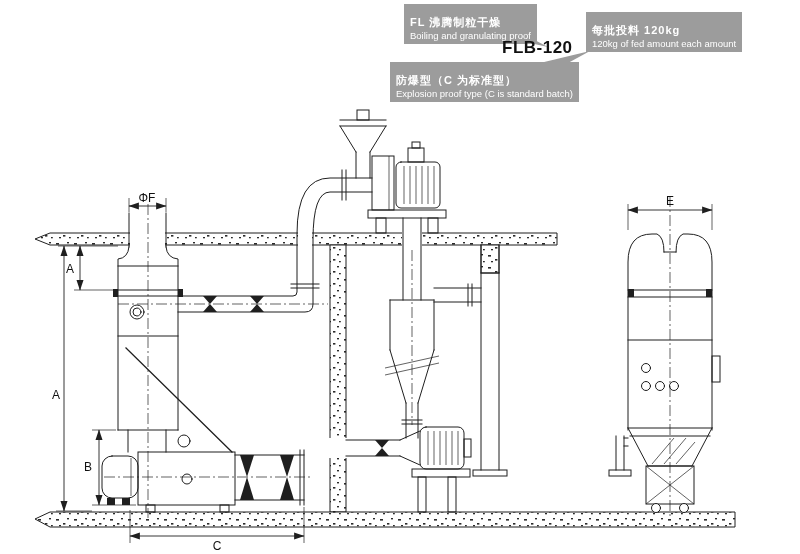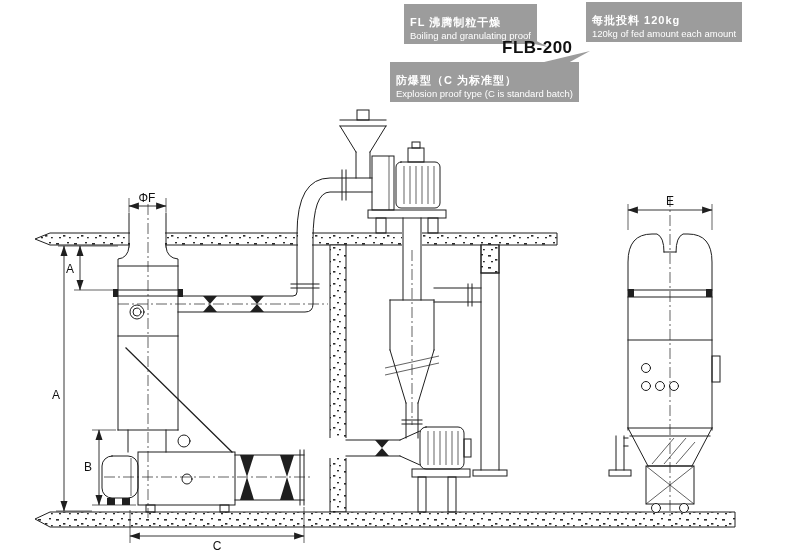--- a/index.html
+++ b/index.html
@@ -302,25 +302,25 @@
     <polygon class="tail" points="497,36 527,36 548,47"></polygon>
     <polygon class="tail" points="540,63 568,63 590,51"></polygon>
   </g>
 </svg>
 
 <div class="callout" style="left:404px;top:4px;">
   <div class="zh">FL 沸腾制粒干燥</div>
   <div class="en">Boiling and granulating proof</div>
 </div>
 
-<div class="callout" style="left:586px;top:2px;">
+<div class="callout" style="left:586px;top:12px;">
   <div class="zh">每批投料 120kg</div>
   <div class="en">120kg of fed amount each amount</div>
 </div>
 
 <div class="callout" style="left:390px;top:62px;">
   <div class="zh">防爆型（C 为标准型）</div>
   <div class="en">Explosion proof type (C is standard batch)</div>
 </div>
 
-<div class="model">FLB-200</div>
+<div class="model">FLB-120</div>
 
 </div>
 
 </body></html>

